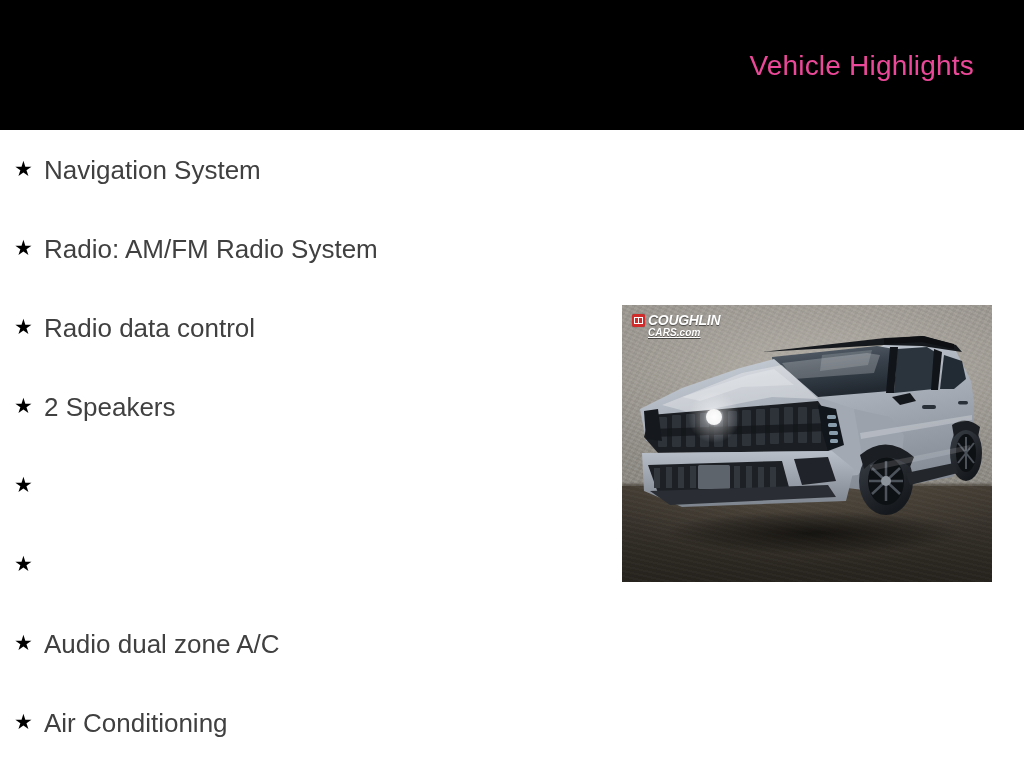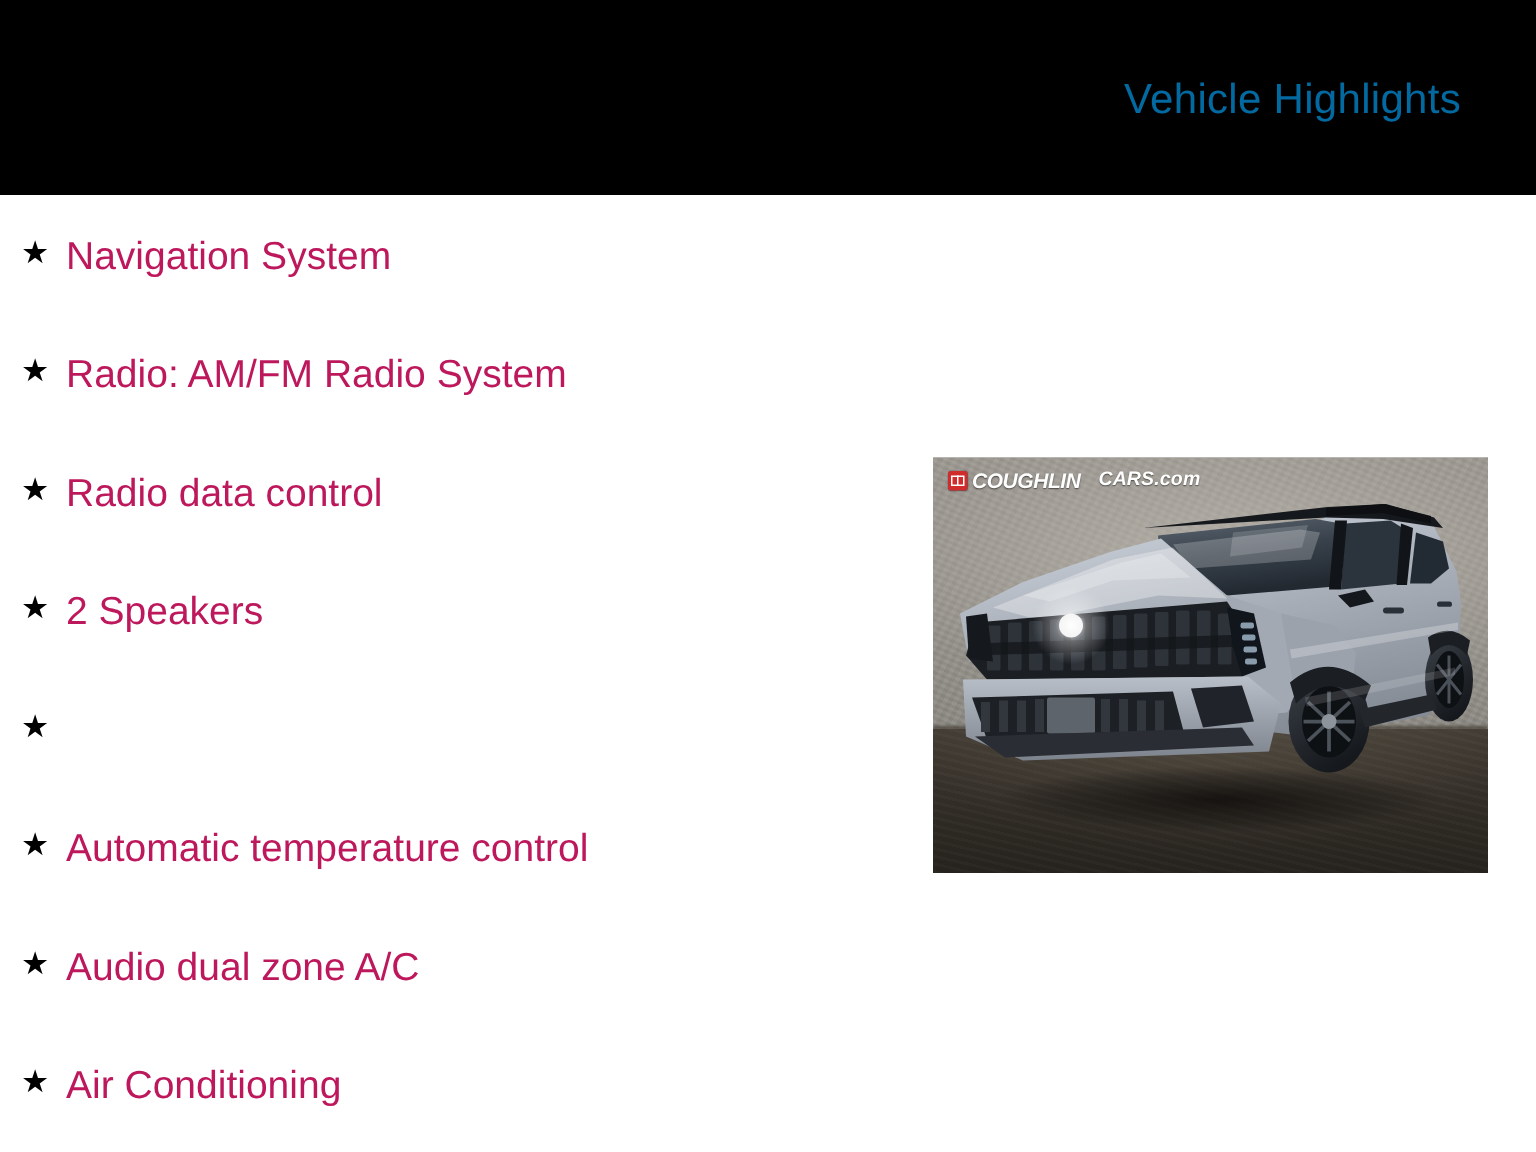--- a/index.html
+++ b/index.html
@@ -21,21 +21,21 @@
     left: 0;
     top: 0;
     width: 1024px;
     height: 130px;
     background: #000000;
   }
   #page-title {
     position: absolute;
     right: 50px;
     top: 50px;
-    color: #0369a1;
+    color: #ec4899;
     font-size: 28px;
     font-weight: 400;
     letter-spacing: 0.2px;
     white-space: nowrap;
     line-height: 32px;
   }
 
   
   #highlights-list {
     position: absolute;
@@ -58,21 +58,21 @@
     font-size: 21px;
     line-height: 1;
     color: #000000;
     width: 30px;
     flex: 0 0 30px;
     display: block;
     margin-top: -2px;
   }
   .highlight-label {
     font-size: 26px;
-    color: #be185d;
+    color: #404040;
     white-space: nowrap;
     line-height: 30px;
   }
 
   
   #vehicle-photo {
     position: absolute;
     left: 622px;
     top: 305px;
     width: 370px;
@@ -138,42 +138,43 @@
   }
   #watermark-logo-mark::after {
     content: "";
     position: absolute;
     left: 5.5px; top: 3px;
     width: 1.5px; height: 7px;
     background: #ffffff;
   }
   .wm-text {
     display: flex;
-    flex-direction: row;
+    flex-direction: column;
     align-items: flex-start;
     justify-content: space-between;
   }
   #watermark-brand {
     color: #ffffff;
     font-size: 14px;
     font-weight: bold;
     font-style: italic;
     letter-spacing: -0.3px;
     line-height: 14px;
     text-shadow: 0 1px 1px rgba(0,0,0,0.55);
   }
   #watermark-sub {
     color: #ffffff;
-    font-size: 13px;
+    font-size: 10px;
     font-weight: bold;
     font-style: italic;
     letter-spacing: 0.1px;
     line-height: 11px;
-    margin-left: 12px;
+    margin-left: 0;
     text-shadow: 0 1px 1px rgba(0,0,0,0.55);
+    text-decoration: underline;
   }
   #vehicle-svg {
     position: absolute;
     left: 0; top: 0;
     width: 100%; height: 100%;
     z-index: 4;
   }
 </style>
 </head>
 <body>
@@ -197,21 +198,20 @@
   </li>
   <li class="highlight-item">
     <span class="star-bullet">★</span>
     <span class="highlight-label">2 Speakers</span>
   </li>
   <li class="highlight-item">
     <span class="star-bullet">★</span>
   </li>
   <li class="highlight-item">
     <span class="star-bullet">★</span>
-    <span class="highlight-label">Automatic temperature control</span>
   </li>
   <li class="highlight-item">
     <span class="star-bullet">★</span>
     <span class="highlight-label">Audio dual zone A/C</span>
   </li>
   <li class="highlight-item">
     <span class="star-bullet">★</span>
     <span class="highlight-label">Air Conditioning</span>
   </li>
 </ul>

